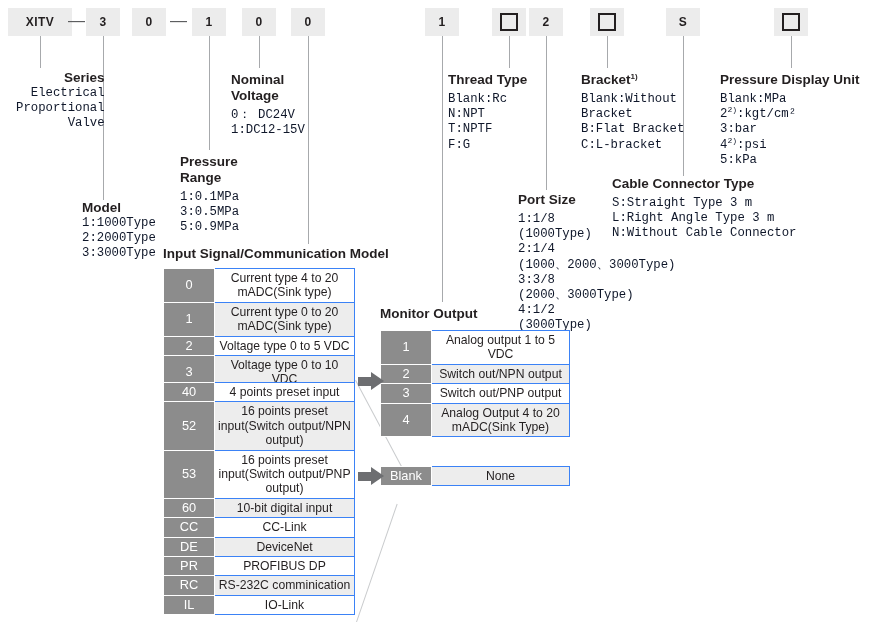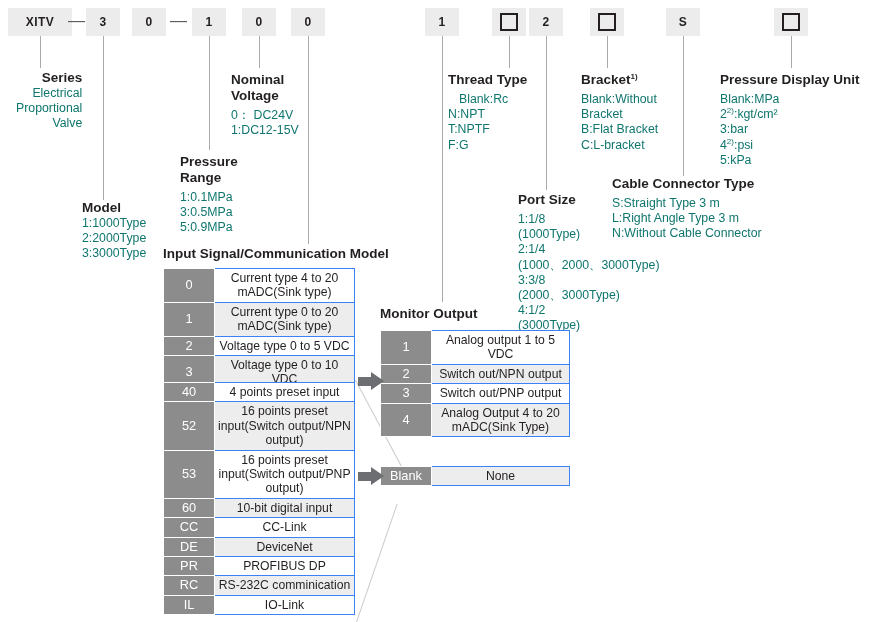--- a/index.html
+++ b/index.html
@@ -19,21 +19,21 @@
   .sqglyph{display:inline-block;width:14px;height:14px;border:2px solid #231f20;}
   .dash{position:absolute;font-size:17px;font-weight:normal;color:#58595b;}
 
   
   .vline{position:absolute;width:1px;background:#a7a9ac;}
   .diag{position:absolute;transform-origin:0 0;height:1px;background:#c9cbcd;}
 
   
   .grp{position:absolute;}
   .grp .hd{font-weight:bold;font-size:13.5px;line-height:16px;color:#231f20;}
-  .grp .ln{font-size:12.3px;line-height:15.2px;color:#0f766e;white-space:nowrap;}
+  .grp .ln{font-size:12.3px;line-height:15.2px;color:#0f172a;white-space:nowrap;font-family:Liberation Mono, monospace;}
   sup{font-size:8px;vertical-align:super;line-height:0;}
 
   
   .tbl{position:absolute;border-collapse:collapse;}
   .tbl td{
     border:1px solid #3b82f6;font-size:12.2px;color:#231f20;
     padding:2px 3px;text-align:center;line-height:14.4px;
   }
   .tbl td.code{
     background:#8c8c8c;color:#ffffff;width:44px;font-size:12.8px;
@@ -120,21 +120,21 @@
 
 <div class="grp" style="left:231px;top:72px;">
   <div class="hd">Nominal</div>
   <div class="hd">Voltage</div>
   <div class="ln" style="margin-top:4px;">0： DC24V</div>
   <div class="ln">1:DC12-15V</div>
 </div>
 
 <div class="grp" style="left:448px;top:72px;">
   <div class="hd">Thread Type</div>
-  <div class="ln" style="margin-top:4px;margin-left:11px;">Blank:Rc</div>
+  <div class="ln" style="margin-top:4px;">Blank:Rc</div>
   <div class="ln">N:NPT</div>
   <div class="ln">T:NPTF</div>
   <div class="ln">F:G</div>
 </div>
 
 <div class="grp" style="left:581px;top:72px;">
   <div class="hd"><span>Bracket</span><sup>1)</sup></div>
   <div class="ln" style="margin-top:4px;">Blank:Without</div>
   <div class="ln">Bracket</div>
   <div class="ln">B:Flat Bracket</div>

